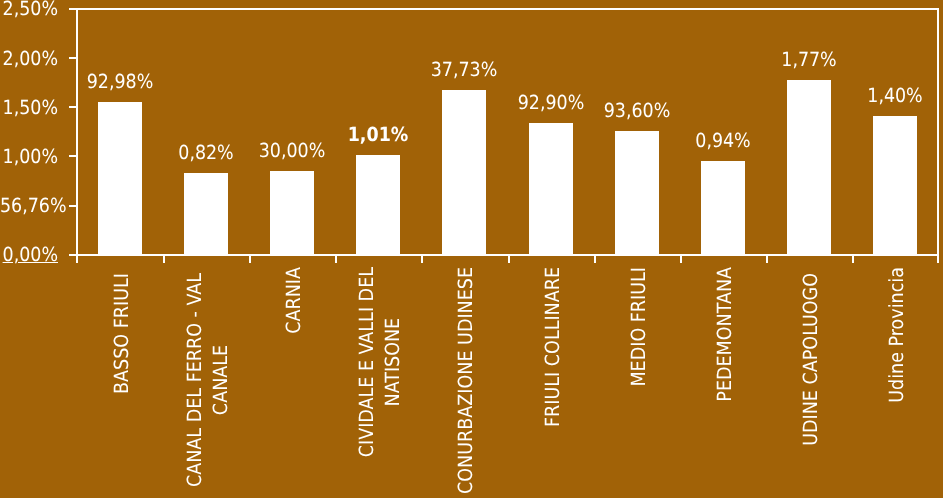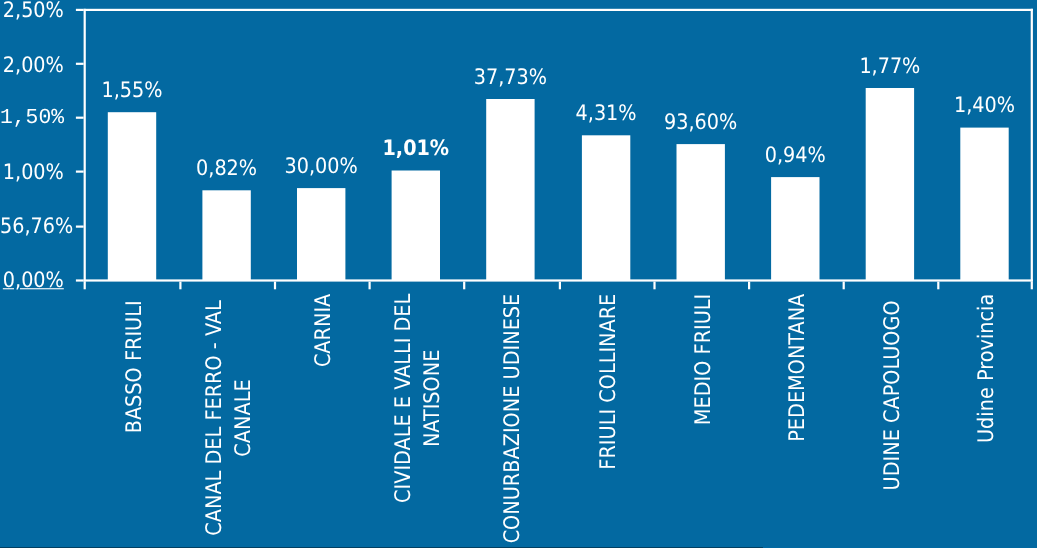--- a/index.html
+++ b/index.html
@@ -1,18 +1,18 @@
 <!DOCTYPE html>
 <html><head>
 <meta charset="utf-8">
 <style>
   html,body{margin:0;padding:0;background:#000;width:943px;height:498px;overflow:hidden;}
   body{font-family:"DejaVu Sans",sans-serif;font-stretch:condensed;color:#fff;
        -webkit-font-smoothing:antialiased;text-rendering:geometricPrecision;}
-  #chart{position:relative;width:943px;height:498px;background:#0369a1;overflow:hidden;}
+  #chart{position:relative;width:943px;height:498px;background:#a16207;overflow:hidden;}
   .plot-frame{position:absolute;box-sizing:border-box;border:2px solid #fff;border-bottom:none;}
   .axis-line{position:absolute;background:#fff;}
   .ytick{position:absolute;background:#fff;}
   .xtick{position:absolute;background:#fff;}
   .ylabel{position:absolute;filter:opacity(1);text-align:right;white-space:nowrap;font-size:19.4px;line-height:19px;}
   .bar{position:absolute;background:#fff;}
   .blabel{position:absolute;filter:opacity(1);text-align:center;white-space:nowrap;font-size:19.4px;line-height:19px;}
   .catanchor{position:absolute;width:0;height:0;}
   .cat{position:absolute;filter:opacity(1);left:0;top:0;font-size:19.5px;line-height:26px;text-align:center;
        white-space:pre;width:max-content;
@@ -23,41 +23,41 @@
 
 <div id="chart">
   <div class="plot-frame" style="left: 76px; top: 8px; width: 863px; height: 248px;"></div>
   <div class="axis-line" style="left: 76px; top: 254px; width: 863px; height: 2px;"></div>
   <div id="yticks">
       <div class="ytick" style="left: 69px; top: 8px; width: 7px; height: 2px;"></div>
       <div class="ylabel" style="left: 0px; width: 58px; top: -1px;">2,50%</div>
       <div class="ytick" style="left: 69px; top: 57px; width: 7px; height: 2px;"></div>
       <div class="ylabel" style="left: 0px; width: 58px; top: 49px;">2,00%</div>
       <div class="ytick" style="left: 69px; top: 106px; width: 7px; height: 2px;"></div>
-      <div class="ylabel" style="left: 0px; width: 58px; top: 98px; font-family: Liberation Mono, monospace;">1,50%</div>
+      <div class="ylabel" style="left: 0px; width: 58px; top: 98px;">1,50%</div>
       <div class="ytick" style="left: 69px; top: 155px; width: 7px; height: 2px;"></div>
       <div class="ylabel" style="left: 0px; width: 58px; top: 147px;">1,00%</div>
       <div class="ytick" style="left: 69px; top: 205px; width: 7px; height: 2px;"></div>
       <div class="ylabel" style="left: 0px; width: 58px; top: 196px;">56,76%</div>
       <div class="ytick" style="left: 69px; top: 254px; width: 7px; height: 2px;"></div>
       <div class="ylabel" style="left: 0px; width: 58px; top: 245px; text-decoration: underline;">0,00%</div>
     </div>
   <div id="bars">
       <div class="bar" style="left: 98px; top: 102px; width: 44px; height: 153px;"></div>
-      <div class="blabel" style="left: 70px; width: 100px; top: 72px;">1,55%</div>
+      <div class="blabel" style="left: 70px; width: 100px; top: 72px;">92,98%</div>
       <div class="bar" style="left: 184px; top: 173px; width: 44px; height: 82px;"></div>
       <div class="blabel" style="left: 156px; width: 100px; top: 143px;">0,82%</div>
       <div class="bar" style="left: 270px; top: 171px; width: 44px; height: 84px;"></div>
       <div class="blabel" style="left: 242px; width: 100px; top: 141px;">30,00%</div>
       <div class="bar" style="left: 356px; top: 155px; width: 44px; height: 100px;"></div>
       <div class="blabel" style="left: 328px; width: 100px; top: 125px; font-weight: bold;">1,01%</div>
       <div class="bar" style="left: 442px; top: 90px; width: 44px; height: 165px;"></div>
       <div class="blabel" style="left: 414px; width: 100px; top: 60px;">37,73%</div>
       <div class="bar" style="left: 529px; top: 123px; width: 44px; height: 132px;"></div>
-      <div class="blabel" style="left: 501px; width: 100px; top: 93px;">4,31%</div>
+      <div class="blabel" style="left: 501px; width: 100px; top: 93px;">92,90%</div>
       <div class="bar" style="left: 615px; top: 131px; width: 44px; height: 124px;"></div>
       <div class="blabel" style="left: 587px; width: 100px; top: 101px;">93,60%</div>
       <div class="bar" style="left: 701px; top: 161px; width: 44px; height: 94px;"></div>
       <div class="blabel" style="left: 673px; width: 100px; top: 131px;">0,94%</div>
       <div class="bar" style="left: 787px; top: 80px; width: 44px; height: 175px;"></div>
       <div class="blabel" style="left: 759px; width: 100px; top: 50px;">1,77%</div>
       <div class="bar" style="left: 873px; top: 116px; width: 44px; height: 139px;"></div>
       <div class="blabel" style="left: 845px; width: 100px; top: 86px;">1,40%</div>
     </div>
   <div id="xticks">

